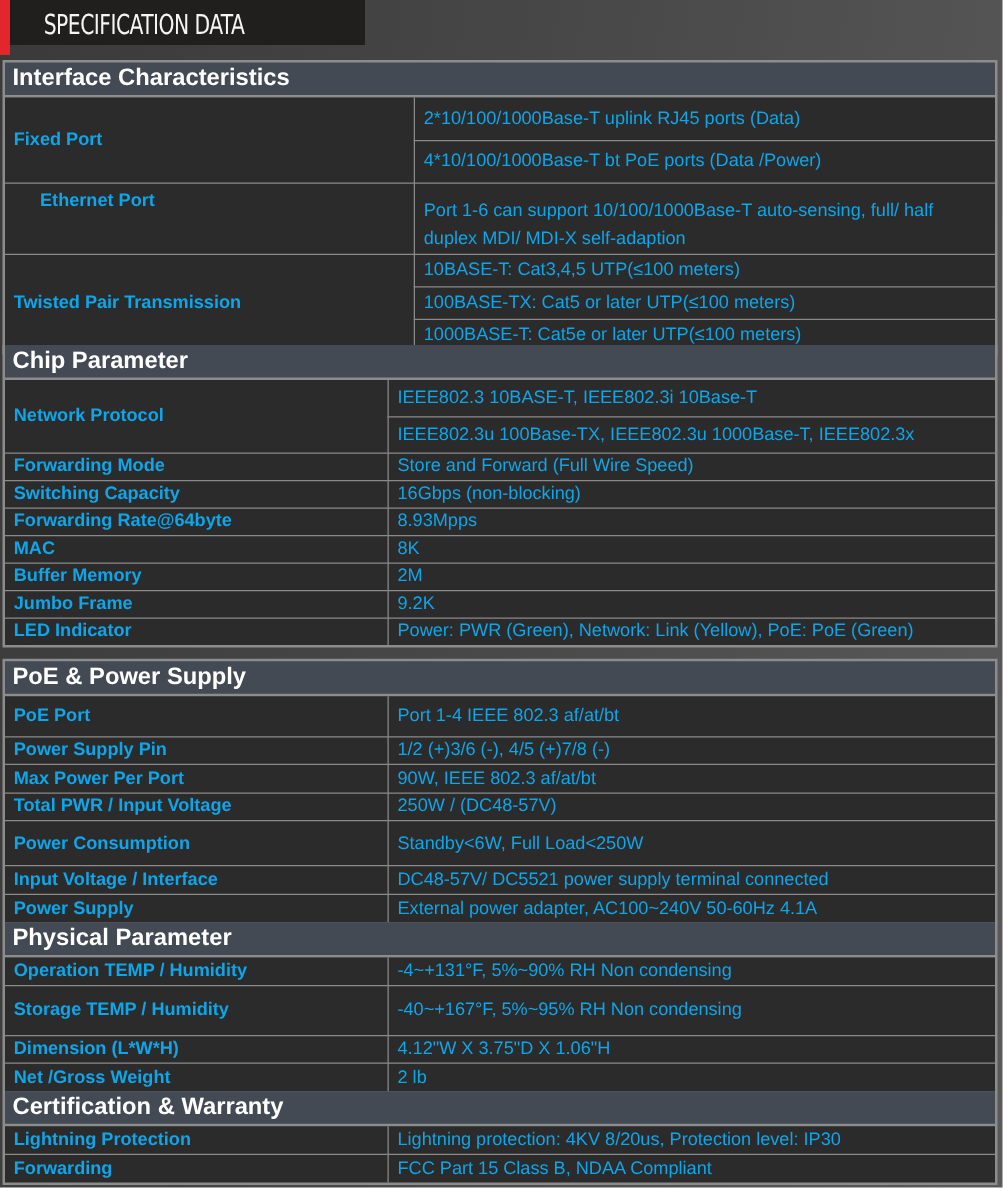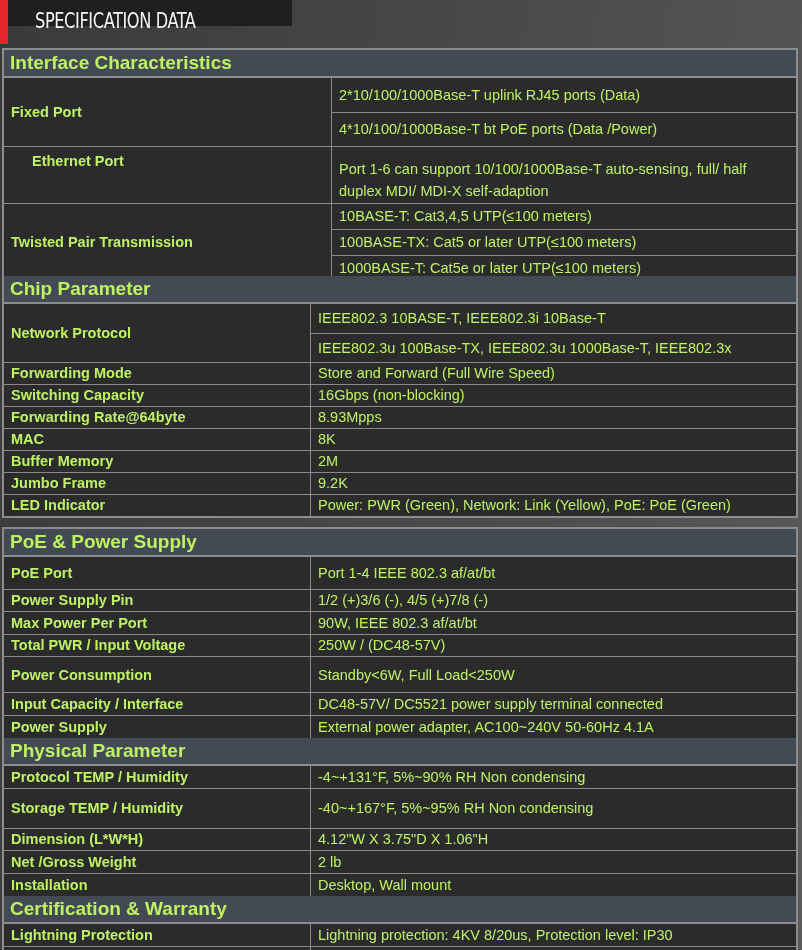--- a/index.html
+++ b/index.html
@@ -4,45 +4,45 @@
 <style>
   html, body { margin: 0; padding: 0; }
   body {
     width: 802px; height: 950px; overflow: hidden;
     background: linear-gradient(100deg, #3a3a3a 0%, #474747 45%, #5a5a5a 100%);
     font-family: "Liberation Sans", "DejaVu Sans", sans-serif;
     color: #f2f2f2;
     position: relative;
   }
   .page-header {
-    position: absolute; left: 0; top: 0; width: 292px; height: 26px;
+    position: absolute; left: 0; top: 0; width: 292px; height: 36px;
     background: #211f1e;
   }
   .page-header .accent {
     position: absolute; left: 0; top: 0; width: 8px; height: 44px; background: #e3262b;
   }
   .page-header .title {
     position: absolute; left: 35px; top: 3px;
     font-family: "DejaVu Sans Condensed", "DejaVu Sans", sans-serif;
     font-stretch: condensed;
     font-size: 22px; letter-spacing: -0.5px; color: #f5f5f5; line-height: 36px;
     transform: scaleX(0.82); transform-origin: left center;
   }
   .section {
     position: absolute; left: 2px; width: 796px;
     background: #8c8c8c; padding: 2px; box-sizing: border-box;
   }
   .section-head {
     background: #434a53; height: 26px; line-height: 26px;
-    font-size: 19px; font-weight: bold; padding-left: 6px; color: #bef264;
+    font-size: 19px; font-weight: bold; padding-left: 6px; color: #ffffff;
     border-bottom: 2px solid #8c8c8c;
   }
   table { border-collapse: collapse; width: 100%; background: #2b2b2b; }
   td {
-    border: 1px solid #8a8a8a; padding: 0 7px; font-size: 14.5px; color: #bef264;
+    border: 1px solid #8a8a8a; padding: 0 7px; font-size: 14.5px; color: #0ea5e9;
     vertical-align: middle; white-space: nowrap;
   }
   td.k { font-weight: bold; width: 292px; font-size: 14.5px; margin-left: 28px; }
   td.v { font-weight: normal; }
   td.wrap { white-space: normal; line-height: 22px; padding-top: 11px; padding-bottom: 1px; }
   tr:first-child td { border-top: none; }
   td:first-child { border-left: none; }
   td:last-child { border-right: none; }
   tr:last-child td { border-bottom: none; }
 </style>
@@ -144,51 +144,47 @@
     </tr>
     <tr style="height:22.5px">
       <td class="k">Total PWR / Input Voltage</td>
       <td class="v">250W / (DC48-57V)</td>
     </tr>
     <tr style="height:36px">
       <td class="k">Power Consumption</td>
       <td class="v">Standby&lt;6W, Full Load&lt;250W</td>
     </tr>
     <tr style="height:22.5px">
-      <td class="k">Input Capacity / Interface</td>
+      <td class="k">Input Voltage / Interface</td>
       <td class="v">DC48-57V/ DC5521 power supply terminal connected</td>
     </tr>
     <tr style="height:22.5px">
       <td class="k">Power Supply</td>
       <td class="v">External power adapter, AC100~240V 50-60Hz 4.1A</td>
     </tr>
   </tbody>
     </table>
   <div class="section-head" style="border-top:0;">Physical Parameter</div>
   <table>
     <tbody>
         <tr style="height:22.5px">
-      <td class="k">Protocol TEMP / Humidity</td>
+      <td class="k">Operation TEMP / Humidity</td>
       <td class="v">-4~+131°F, 5%~90% RH Non condensing</td>
     </tr>
     <tr style="height:40px">
       <td class="k">Storage TEMP / Humidity</td>
       <td class="v">-40~+167°F, 5%~95% RH Non condensing</td>
     </tr>
     <tr style="height:22.5px">
       <td class="k">Dimension (L*W*H)</td>
       <td class="v">4.12"W X 3.75"D X 1.06"H</td>
     </tr>
     <tr style="height:22.5px">
       <td class="k">Net /Gross Weight</td>
       <td class="v">2 lb</td>
-    </tr>
-    <tr style="height:22.5px">
-      <td class="k">Installation</td>
-      <td class="v">Desktop, Wall mount</td>
     </tr>
   </tbody>
     </table>
   <div class="section-head">Certification &amp; Warranty</div>
   <table>
     <tbody>
         <tr style="height:22.5px">
       <td class="k">Lightning Protection</td>
       <td class="v">Lightning protection: 4KV 8/20us, Protection level: IP30</td>
     </tr>

